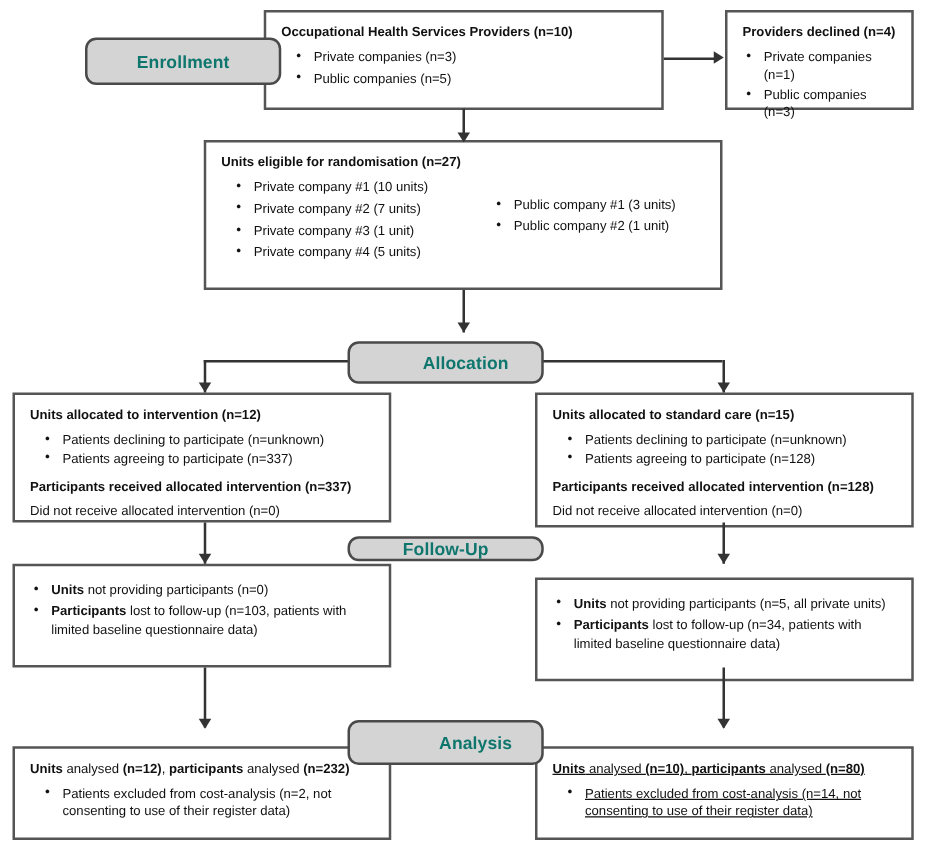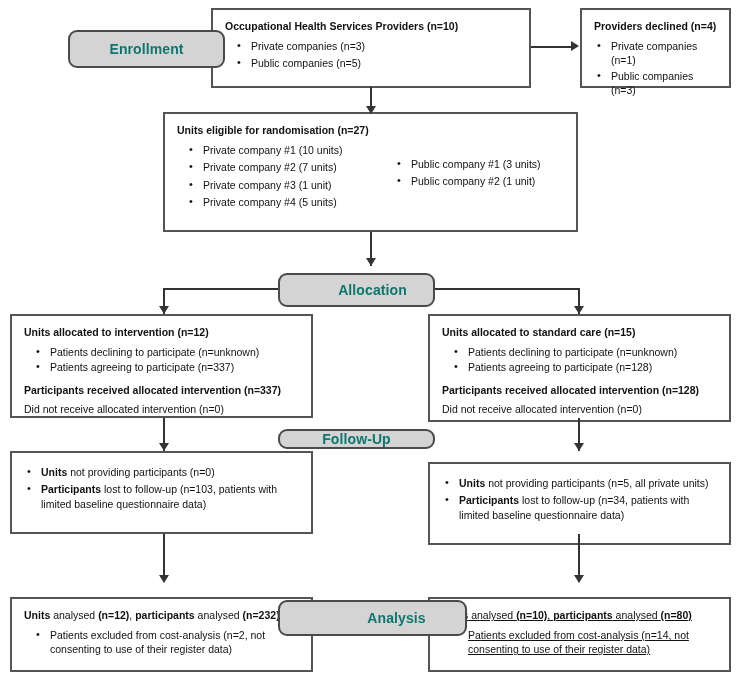--- a/index.html
+++ b/index.html
@@ -242,17 +242,17 @@
     </ul>
   </div>
 
   <div class="box" style="left:428px; top:597px; width:303px; height:75px;text-decoration:underline;">
     <div class="hdr"><b>Units</b><span style="font-weight:normal"> analysed </span><b>(n=10)</b><span style="font-weight:normal">, </span><b>participants</b><span style="font-weight:normal"> analysed </span><b>(n=80)</b></div>
     <ul class="indent">
       <li>Patients excluded from cost-analysis (n=14, not consenting to use of their register data)</li>
     </ul>
   </div>
 
-  <div class="pill" style="left:278px; top:600px; width:189px; height:36px;padding-left:48px;">
+  <div class="pill" style="left:278px; top:576px; width:157px; height:36px;padding-left:48px;">
     <span>Analysis</span>
   </div>
 
 </div>
 
 </body></html>

